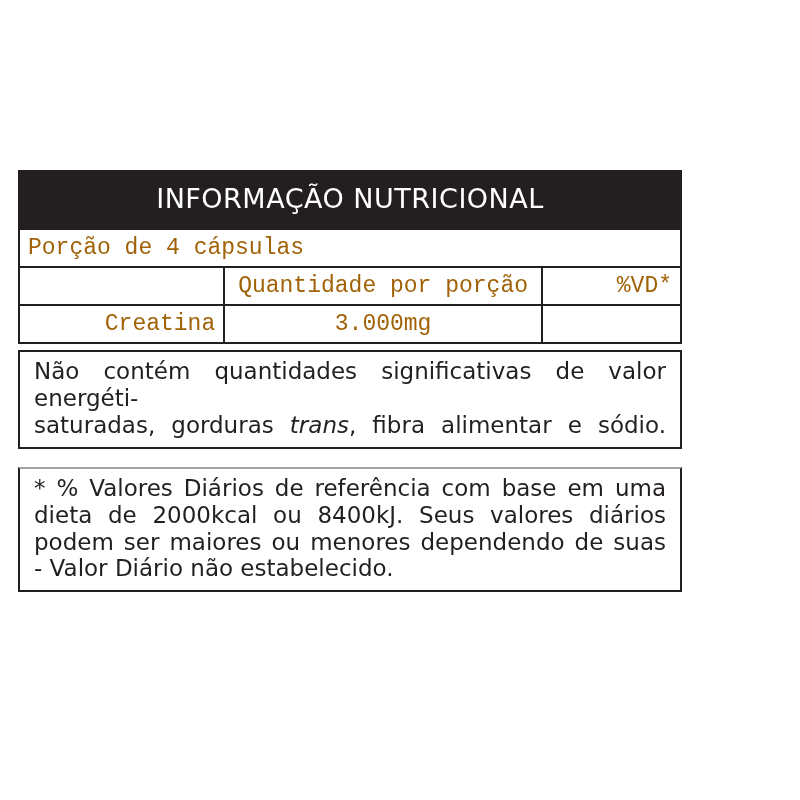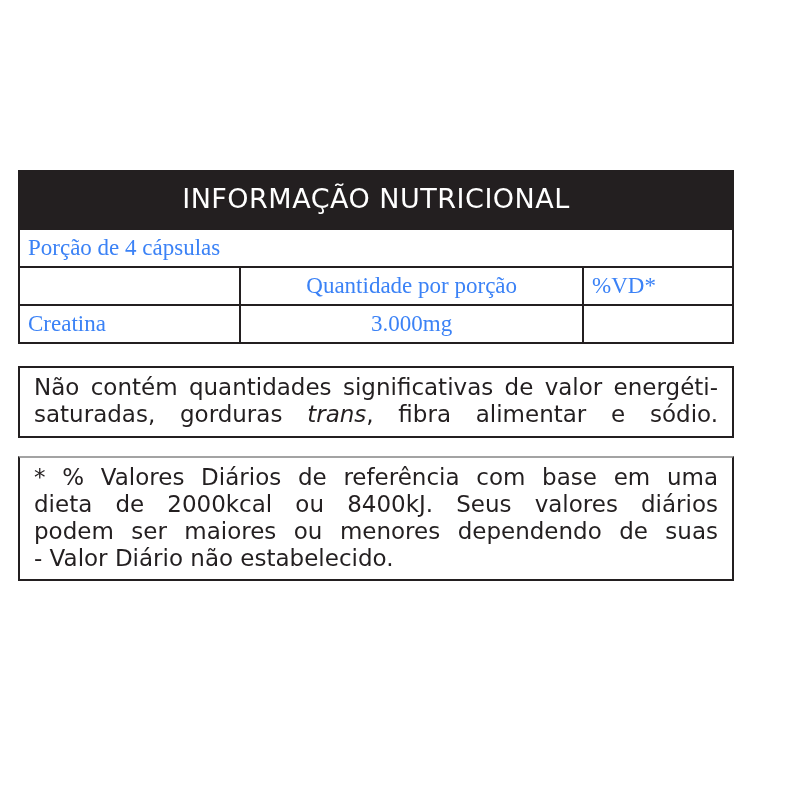--- a/index.html
+++ b/index.html
@@ -8,21 +8,21 @@
     width: 800px;
     height: 800px;
     background: #ffffff;
     font-family: "DejaVu Sans", sans-serif;
   }
 
   #label-wrap {
     position: absolute;
     left: 18px;
     top: 170px;
-    width: 716px;
+    width: 664px;
   }
 
   
   .nut-header {
     background: #231f20;
     color: #ffffff;
     text-align: center;
     font-size: 27px;
     letter-spacing: 0.5px;
     padding: 13px 0 14px 0;
@@ -31,54 +31,54 @@
 
   
   table.nut-table {
     width: 100%;
     border-collapse: collapse;
     table-layout: fixed;
   }
   table.nut-table td {
     border: 2px solid #231f20;
     font-size: 23px;
-    color: #3b82f6;
+    color: #a16207;
     padding: 5px 8px;
-    font-family: Liberation Serif, serif;
+    font-family: Liberation Mono, monospace;
     margin-top: 44px;
   }
   .row-portion td {
     text-align: left;
     padding-left: 26px;
     font-size: 24px;
     padding-top: 7px;
     padding-bottom: 7px;
   }
   .col-name  { width: 31%; }
   .col-qty   { width: 48%; }
   .col-vd    { width: 21%; }
 
   .cell-center { text-align: center; border-radius: 8px; }
-  .cell-left   { text-align: left; padding-left: 22px; }
+  .cell-left   { text-align: right; padding-left: 22px; }
   .hdr-cell    { font-size: 24px; }
   .nutrient-cell { font-size: 24px; }
   .blank-cell  { }
 
   
   .note-box {
     border: 2px solid #231f20;
     border-top: none;
     padding: 6px 14px 8px 14px;
     color: #231f20;
     font-size: 23px;
     line-height: 1.17;
     text-align: justify;
     font-family: "DejaVu Sans", sans-serif;
   }
-  .note-box.first { border-top: 2px solid #231f20; margin-top: 22px; }
+  .note-box.first { border-top: 2px solid #231f20; margin-top: 6px; }
   .note-box.second { border-top: 2px solid #a3a3a3; margin-top: 18px; }
   .note-box p { margin: 0; }
   .note-box p + p { margin-top: 0px; }
   .justify-full {
     text-align: justify;
     text-align-last: justify;
   }
   .no-justify { text-align: left; text-align-last: left; }
   em.trans { }
 </style>

